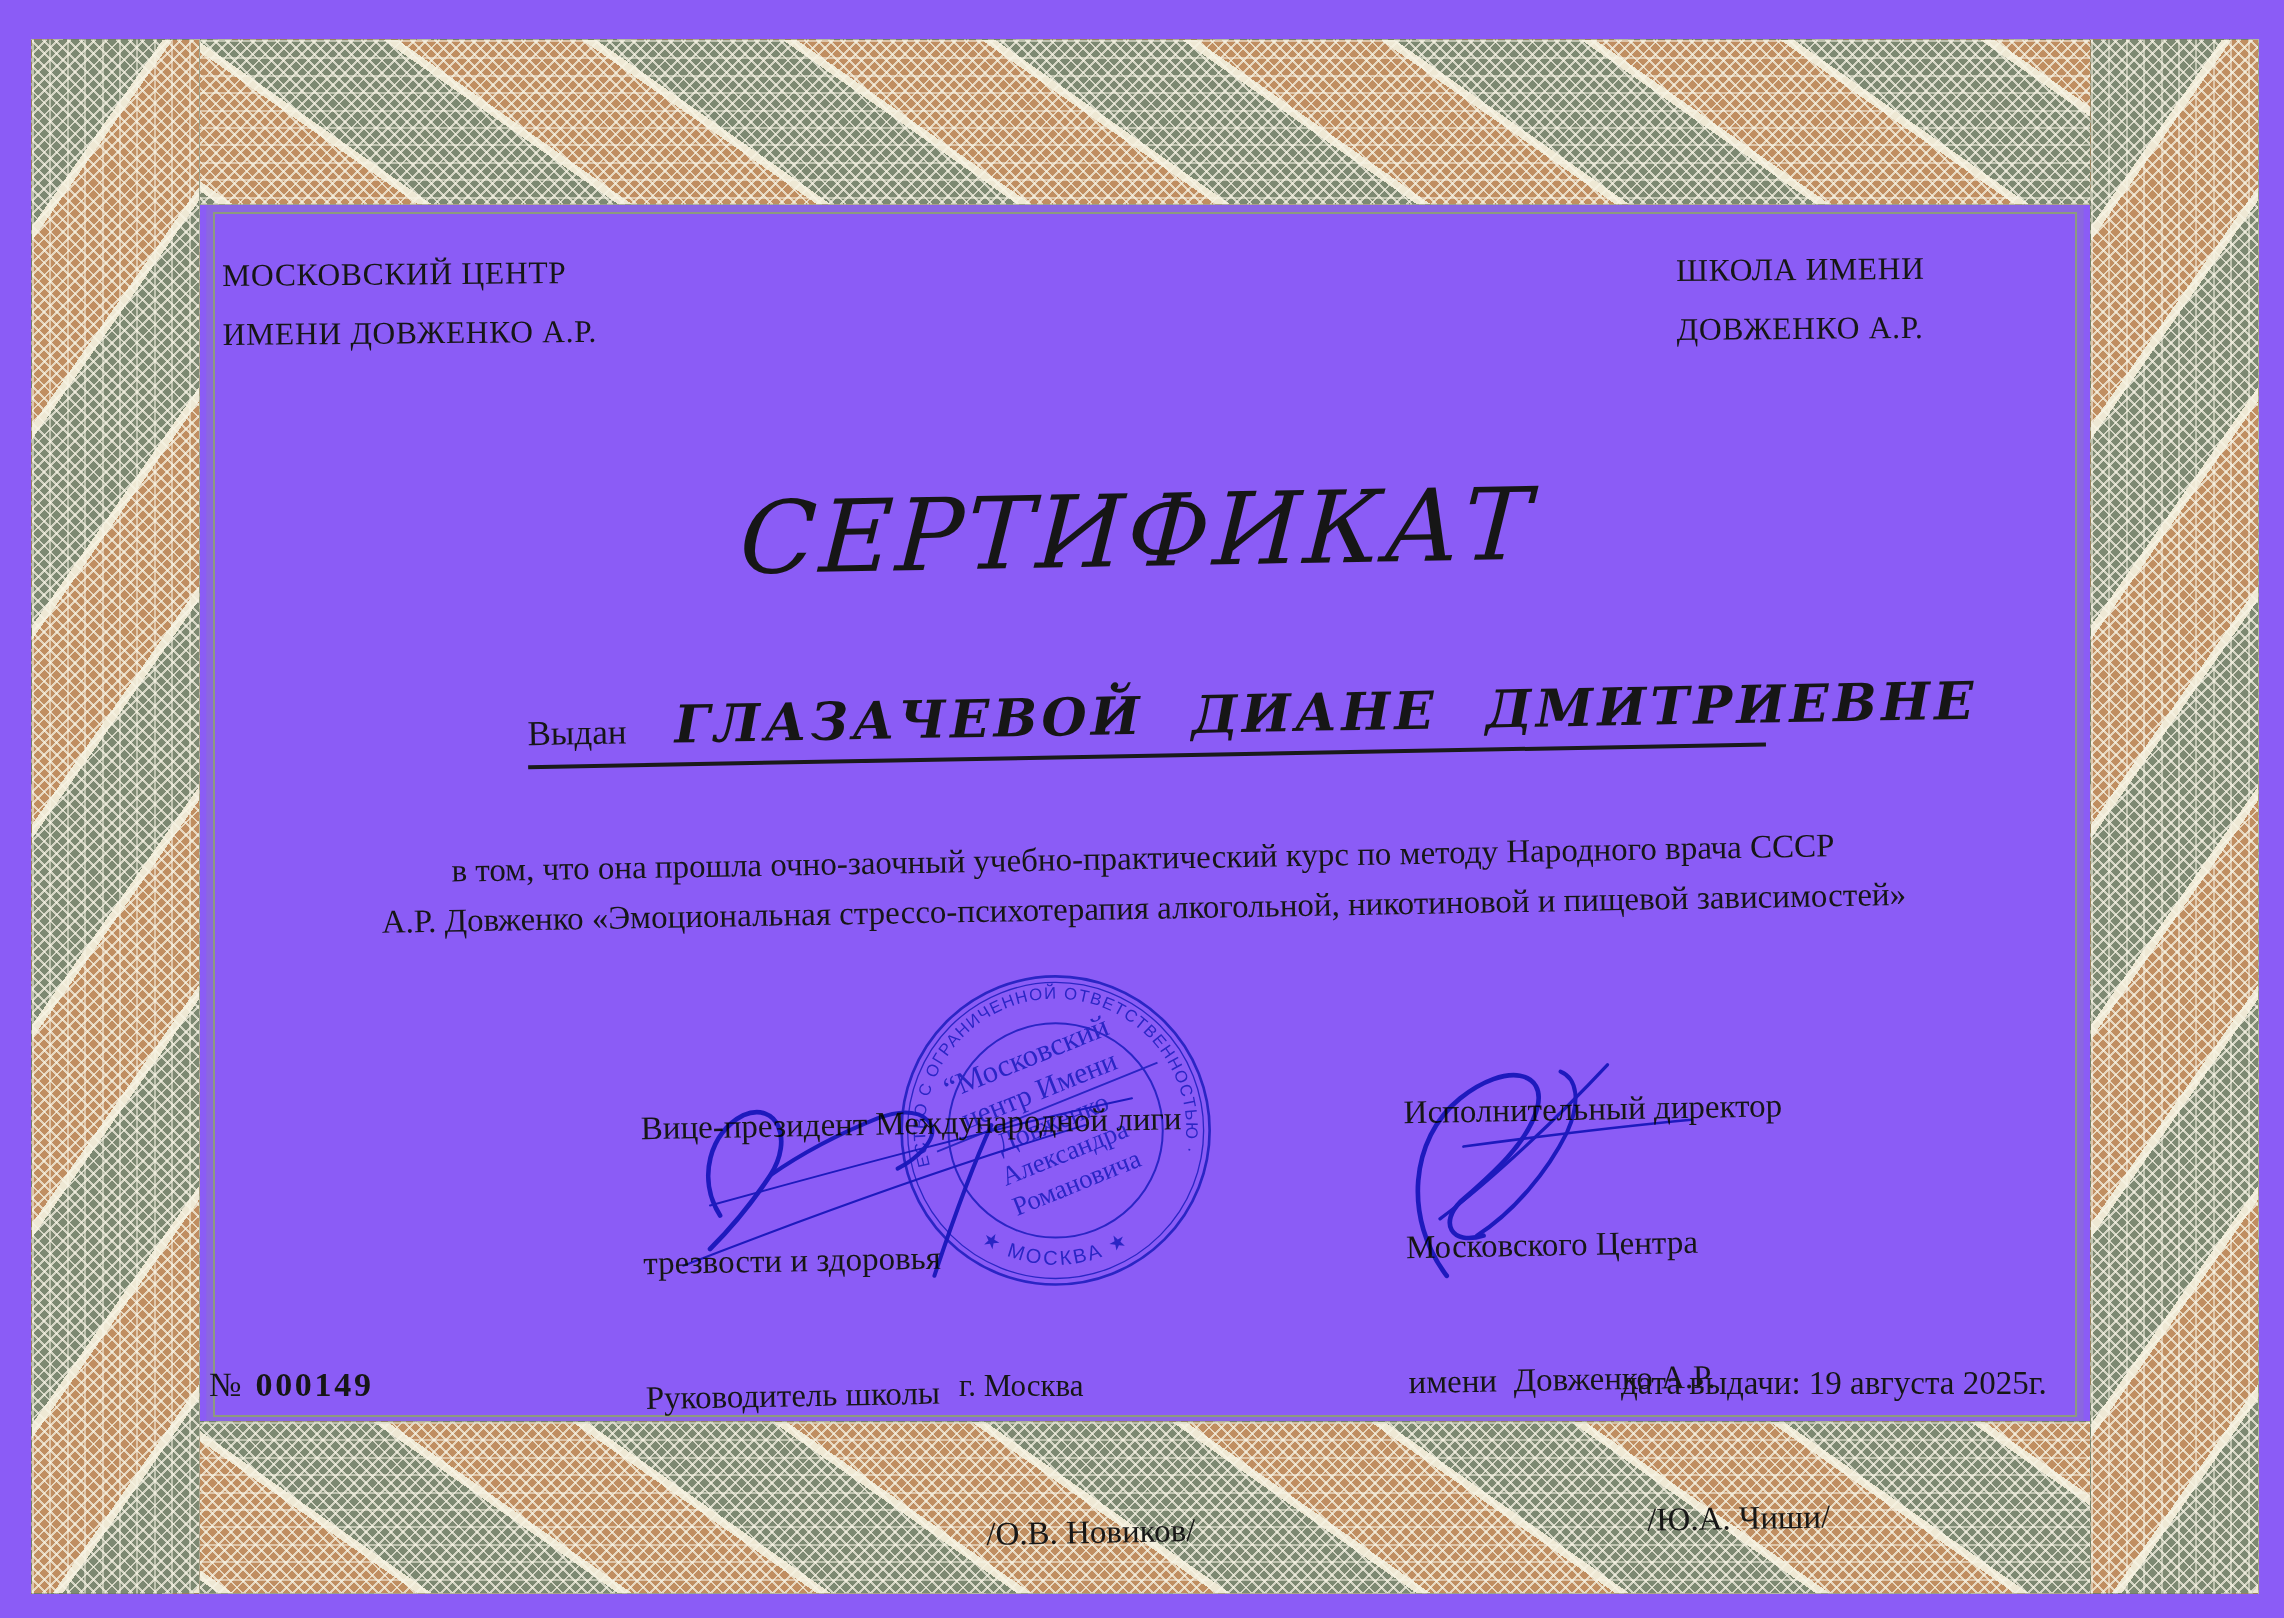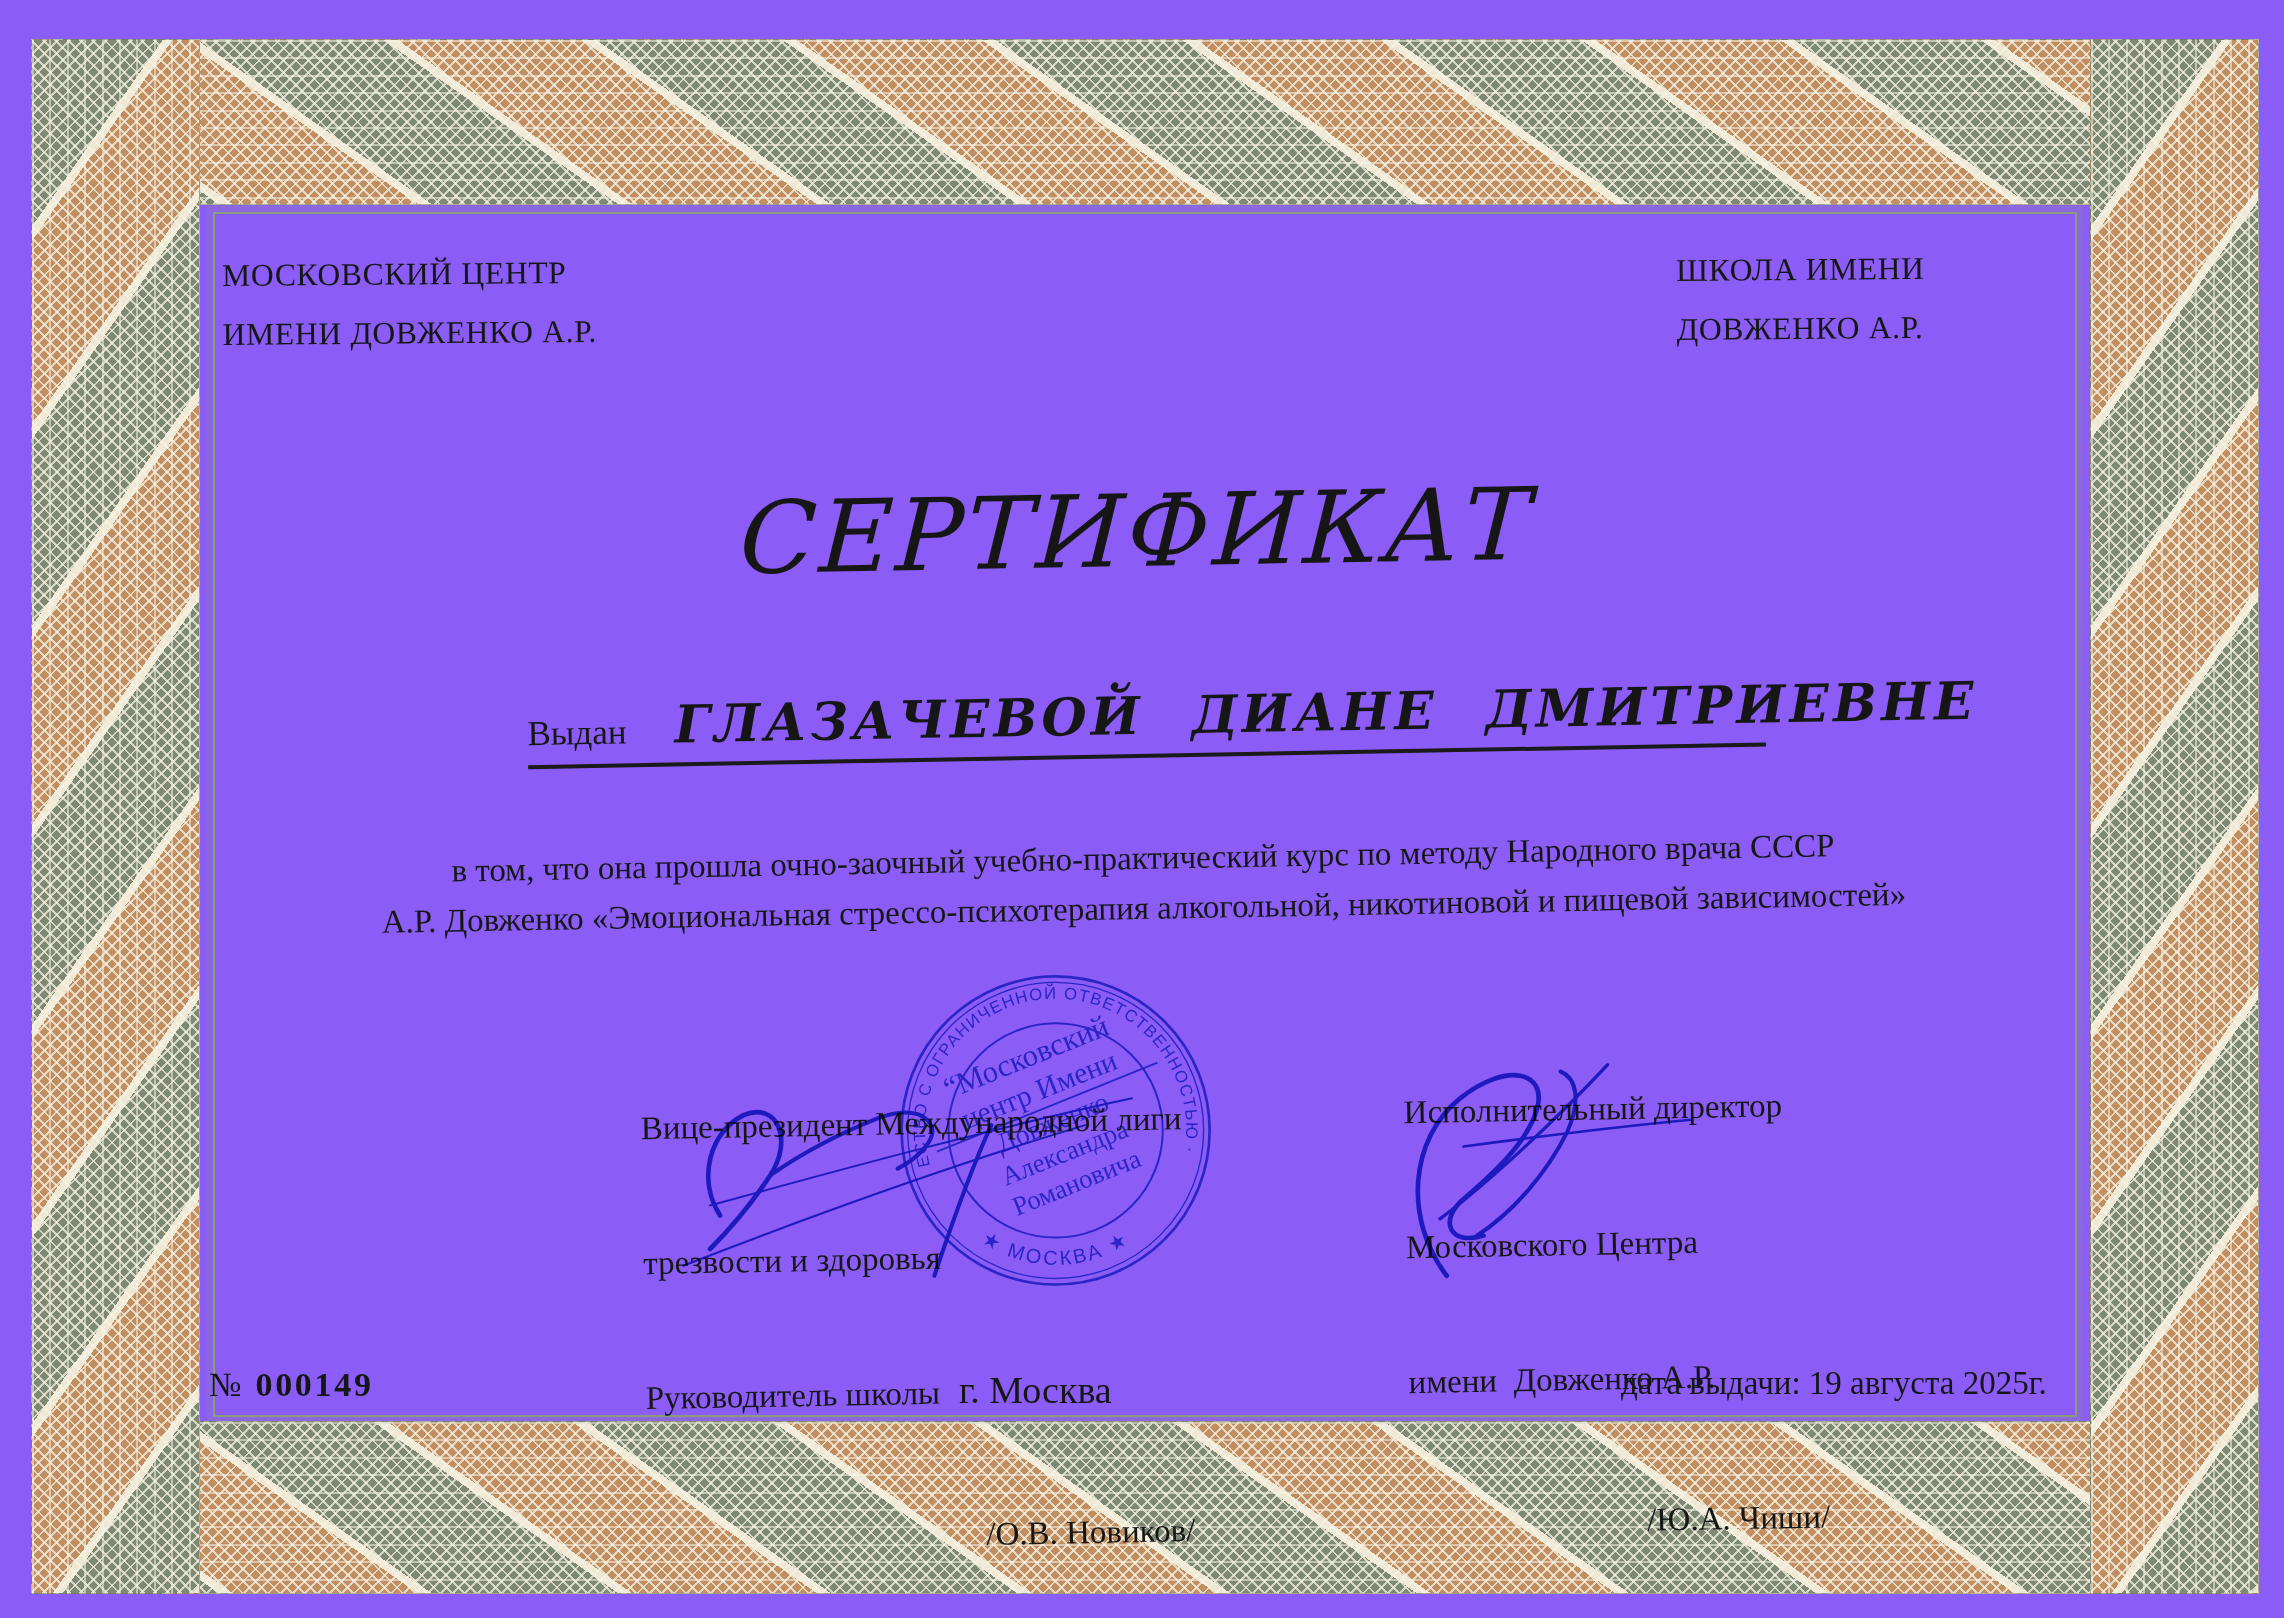--- a/index.html
+++ b/index.html
@@ -58,21 +58,21 @@
   }
   .bodytext{position:absolute;top:833px;left:0;width:100%;text-align:center;font-size:33px;line-height:50px;}
   .sig{font-size:33px;line-height:45px;white-space:pre;}
   .sig-left{left:638px;top:1007px;}
   .sig-right{left:1401px;top:1005px;}
   .sig-name{margin-top:6.7px;}
   .sig-left .sig-name{margin-left:338px;}
   .sig-right .sig-name{margin-left:236px;}
   .footer-num{left:209px;top:1366px;font-size:34px;}
   .footer-num .digits{font-weight:bold;letter-spacing:2.7px;margin-left:14px;}
-  .footer-city{left:959px;top:1368px;font-size:38px;}
+  .footer-city{left:959px;top:1368px;font-size:31px;}
   .footer-date{left:1621px;top:1365px;font-size:33px;}
   
   .overlay{position:absolute;inset:0;mix-blend-mode:multiply;pointer-events:none;}
   .stamp-text{fill:#3c55c8;font-family:"Liberation Sans", sans-serif;}
   .stamp-serif{fill:#3c55c8;font-family:"Liberation Serif", serif;}
 </style>
 </head>
 <body>
 
 <div class="page">

